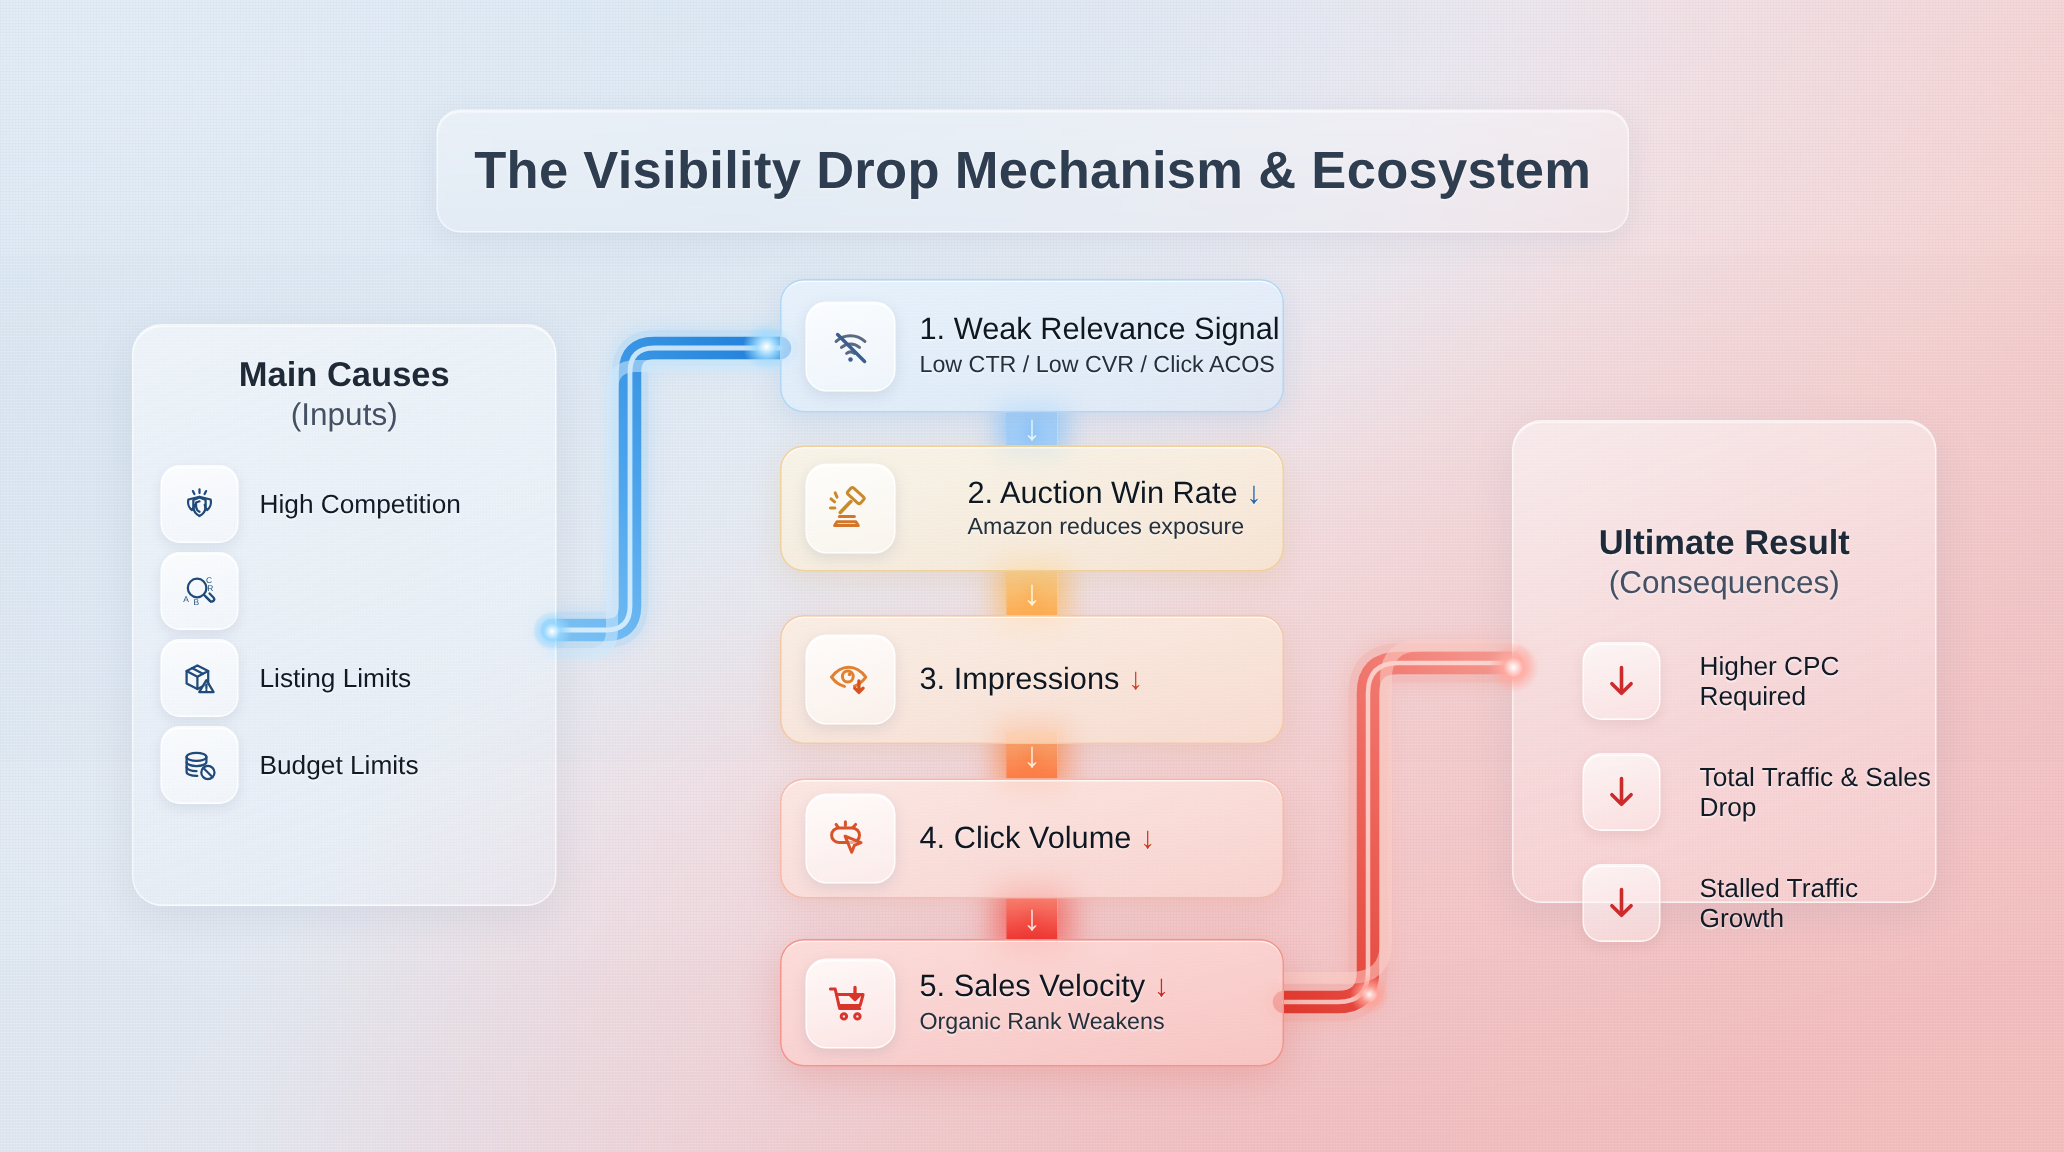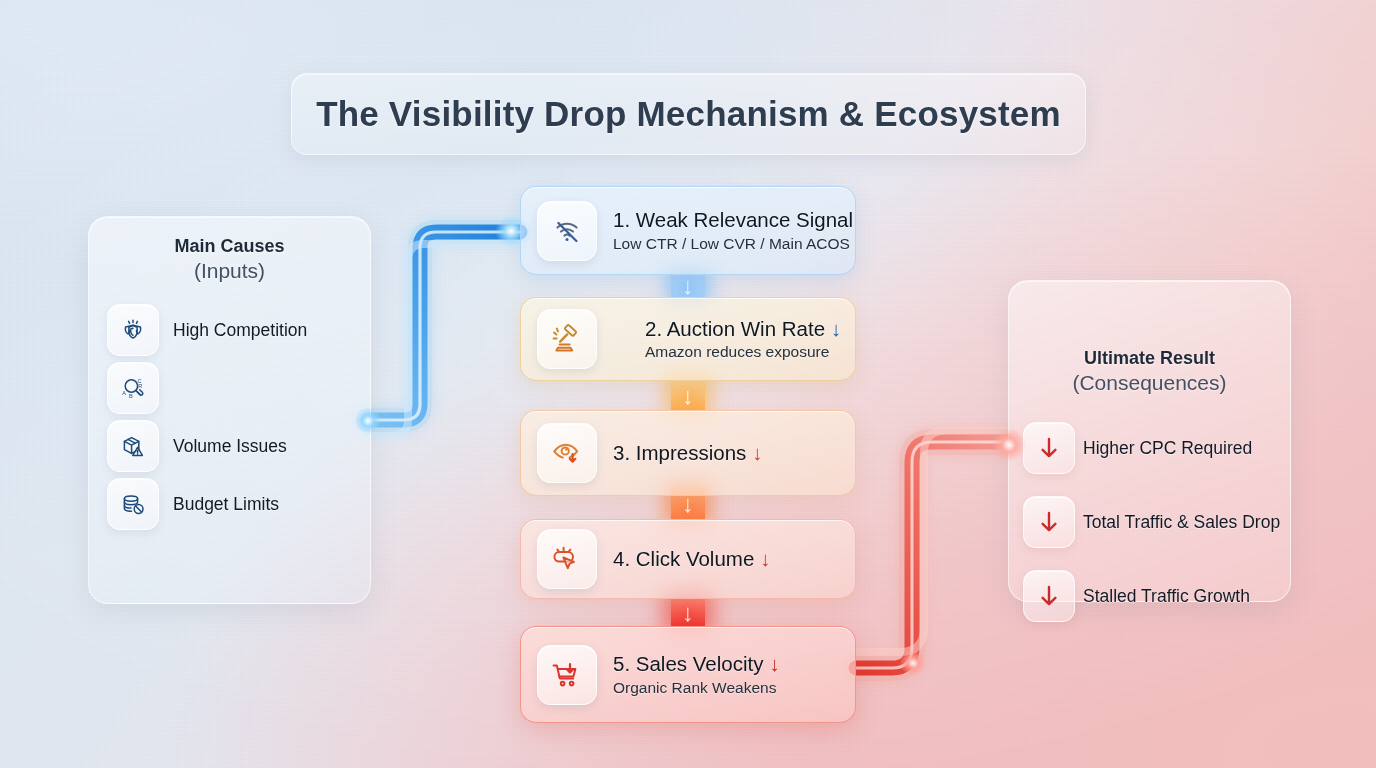--- a/index.html
+++ b/index.html
@@ -42,21 +42,21 @@
     font-size:35px;font-weight:bold;color:#2e3d4f;letter-spacing:.2px;
     text-shadow:0 1px 2px rgba(255,255,255,.75);
   }
 
   
   .panel{
     position:absolute;border-radius:20px;z-index:4;
     box-shadow:0 8px 26px rgba(100,115,145,.13), inset 0 1px 0 rgba(255,255,255,.62);
   }
   .panel-title{
-    text-align:center;font-size:18px;font-weight:bold;color:#1f2a38;
+    text-align:center;font-size:23px;font-weight:bold;color:#1f2a38;
     text-shadow:0 1px 2px rgba(255,255,255,.7);
   }
   .panel-sub{
     text-align:center;font-size:21px;color:#445063;margin-top:2px;
     text-shadow:0 1px 2px rgba(255,255,255,.6);
   }
 
   
   #causes-panel{
     left:88px;top:216px;width:281px;height:386px;
@@ -76,21 +76,21 @@
   .cause-label{font-size:17.5px;color:#111a25;line-height:1.16;text-shadow:0 1px 1px rgba(255,255,255,.6);}
 
   
   #results-panel{
     left:1008px;top:280px;width:281px;height:320px;
     background:linear-gradient(160deg, rgba(255,255,255,.46), rgba(252,226,228,.34));
     border:1px solid rgba(255,255,255,.62);
   }
   #results-panel .panel-head{padding-top:32px;margin-top:35px;}
   .result-list{margin-top:16px;padding:0 0 0 14px;}
-  .result-row{display:flex;align-items:center;gap:8px;height:74px;}
+  .result-row{display:flex;align-items:center;gap:26px;height:74px;margin-left:32px;}
   .res-tile{
     width:50px;height:50px;flex:0 0 50px;border-radius:13px;
     background:linear-gradient(165deg, rgba(255,255,255,.70), rgba(255,236,236,.46));
     border:1px solid rgba(255,255,255,.7);
     box-shadow:0 3px 8px rgba(170,110,115,.14), inset 0 1px 0 rgba(255,255,255,.85);
     display:flex;align-items:center;justify-content:center;
   }
   .result-label{font-size:17.5px;color:#111a25;line-height:1.16;text-shadow:0 1px 1px rgba(255,255,255,.6);}
 
   
@@ -122,21 +122,21 @@
     border:1px solid rgba(238,203,140,.8);
     box-shadow:0 6px 20px rgba(200,150,70,.16), inset 0 1px 0 rgba(255,255,255,.75);gap:48px;}
   #step-3{top:410px;height:86px;
     background:linear-gradient(170deg, rgba(253,239,225,.78), rgba(251,228,208,.58));
     border:1px solid rgba(243,193,152,.8);
     box-shadow:0 6px 20px rgba(210,135,80,.16), inset 0 1px 0 rgba(255,255,255,.75);}
   #step-4{top:519px;height:80px;
     background:linear-gradient(170deg, rgba(253,232,226,.80), rgba(251,216,208,.60));
     border:1px solid rgba(246,177,160,.82);
     box-shadow:0 6px 22px rgba(216,110,85,.18), inset 0 1px 0 rgba(255,255,255,.75);}
-  #step-5{top:626px;height:97px;
+  #step-5{top:626px;height:85px;
     background:linear-gradient(170deg, rgba(253,221,217,.84), rgba(250,199,196,.66));
     border:1px solid rgba(242,140,130,.88);
     box-shadow:0 6px 26px rgba(215,70,60,.22), inset 0 1px 0 rgba(255,255,255,.72);}
 
   
   #links{position:absolute;inset:0;z-index:3;pointer-events:none;}
 
   
   .vlink{position:absolute;left:670px;width:36px;z-index:3;display:flex;align-items:center;justify-content:center;}
   .vlink .beam{position:absolute;left:50%;transform:translateX(-50%);width:34px;height:100%;}
@@ -268,21 +268,21 @@
     <div class="cause-row">
       <span class="icon-tile">
         <svg class="i-svg" width="30" height="30" viewBox="0 0 30 30" fill="none" stroke="#1f4a79" stroke-width="1.5" stroke-linecap="round" stroke-linejoin="round">
           <path d="M6.4 10.4 13.6 6.6l7.2 3.8v8.2l-7.2 3.8-7.2-3.8z"></path>
           <path d="M6.4 10.4l7.2 3.8 7.2-3.8M13.6 14.2v8.2"></path>
           <path d="M10 8.4l7.2 3.8"></path>
           <path d="M19.6 16.4 24.4 24.4h-9.6z" fill="rgba(255,255,255,.55)"></path>
           <path d="M19.6 19.6v2.2M19.6 23.1v.1"></path>
         </svg>
       </span>
-      <span class="cause-label">Volume Issues</span>
+      <span class="cause-label">Listing Limits</span>
     </div>
 
     <div class="cause-row">
       <span class="icon-tile">
         <svg class="i-svg" width="30" height="30" viewBox="0 0 30 30" fill="none" stroke="#1f4a79" stroke-width="1.5" stroke-linecap="round" stroke-linejoin="round">
           <ellipse cx="13" cy="9.6" rx="6.6" ry="2.7"></ellipse>
           <path d="M6.4 9.6v3.4c0 1.5 3 2.7 6.6 2.7s6.6-1.2 6.6-2.7V9.6"></path>
           <path d="M6.4 13v3.4c0 1.5 3 2.7 6.6 2.7"></path>
           <path d="M6.4 16.4v3.2c0 1.5 3 2.7 6.6 2.7h.5"></path>
           <circle cx="20.6" cy="20" r="4.4" fill="rgba(255,255,255,.5)"></circle>
@@ -300,21 +300,21 @@
     <svg class="i-svg" width="34" height="34" viewBox="0 0 34 34" fill="none" stroke="#5b6a80" stroke-width="2" stroke-linecap="round">
       <path d="M7.4 13.6a14 14 0 0 1 19.2 0"></path>
       <path d="M11 17.6a9 9 0 0 1 12 0"></path>
       <path d="M14.4 21.6a4.2 4.2 0 0 1 5.2 0"></path>
       <circle cx="17" cy="25.6" r="1.5" fill="#3a5e92" stroke="none"></circle>
       <path d="M8.4 9 26.4 27" stroke="#3a5e92" stroke-width="2.3"></path>
     </svg>
   </span>
   <span class="step-texts">
     <span class="step-title"><span>1. Weak Relevance Signal</span></span>
-    <span class="step-sub">Low CTR / Low CVR / Main ACOS</span>
+    <span class="step-sub">Low CTR / Low CVR / Click ACOS</span>
   </span>
 </div>
 
 <div id="step-2" class="step-card">
   <span class="step-tile">
     <svg class="i-svg" width="34" height="34" viewBox="0 0 34 34" fill="none" stroke="#c98a2e" stroke-width="2" stroke-linecap="round" stroke-linejoin="round">
       <rect x="14.8" y="5.6" width="11.4" height="5.6" rx="1.4" transform="rotate(42 20.5 8.4)"></rect>
       <path d="M17.2 12.4 10.2 19.6" stroke-width="2.4"></path>
       <path d="M8 25.8h12.6l1.6 2.6H6.4z" stroke="#d4762a"></path>
       <path d="M9.6 22.4h10" stroke="#d4762a"></path>

